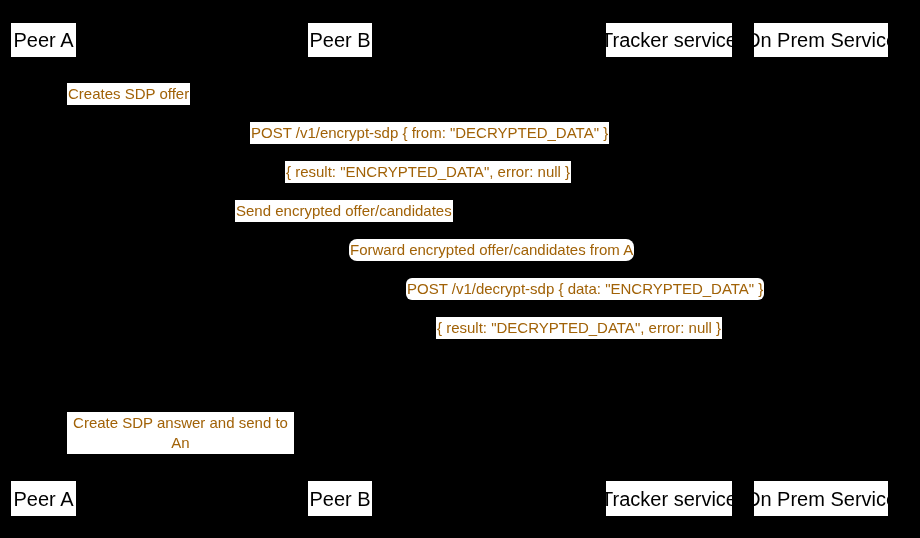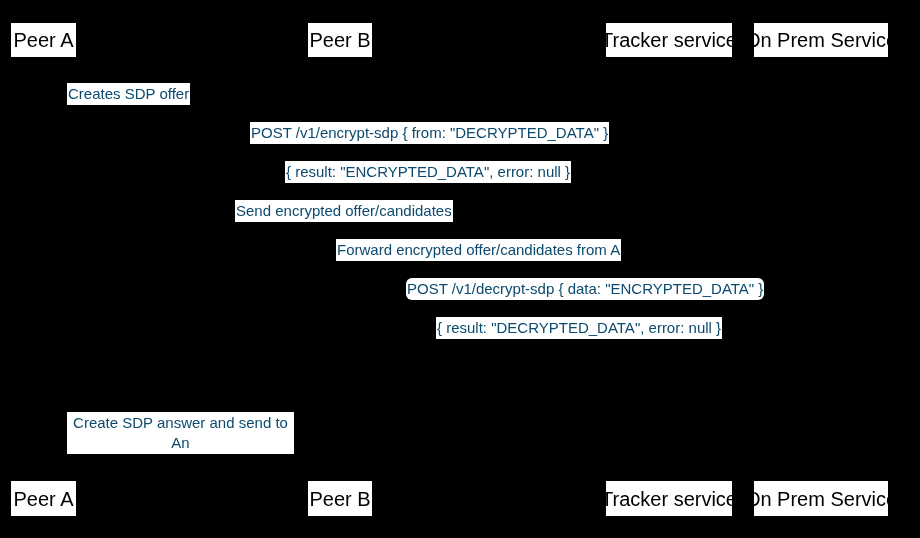--- a/index.html
+++ b/index.html
@@ -38,21 +38,21 @@
     display: flex;
     align-items: center;
     justify-content: center;
     font-size: 20px;
     line-height: 1.2;
     white-space: nowrap;
   }
   .msg-label {
     position: absolute;
     background: #ffffff;
-    color: #0c4a6e;
+    color: #a16207;
     font-size: 15px;
     line-height: 20px;
     white-space: nowrap;
     padding: 1px 1px 1px 1px;
     box-sizing: border-box;
   }
   .msg-label.two-line {
     white-space: normal;
     text-align: center;
     line-height: 20px;
@@ -92,21 +92,21 @@
   </div>
 
   <div class="msg-label" style="left:67px; top:83px;">Creates SDP offer</div>
 
   <div class="msg-label" style="left:250px; top:122px;">POST /v1/encrypt-sdp { from: "DECRYPTED_DATA" }</div>
 
   <div class="msg-label" style="left:285px; top:161px;">{ result: "ENCRYPTED_DATA", error: null }</div>
 
   <div class="msg-label" style="left:235px; top:200px;">Send encrypted offer/candidates</div>
 
-  <div class="msg-label" style="left:336px; top:239px;">Forward encrypted offer/candidates from A</div>
+  <div class="msg-label" style="left:349px; top:239px;border-radius:8px;">Forward encrypted offer/candidates from A</div>
 
   <div class="msg-label" style="left:406px; top:278px;border-radius:6px;">POST /v1/decrypt-sdp { data: "ENCRYPTED_DATA" }</div>
 
   <div class="msg-label" style="left:436px; top:317px;">{ result: "DECRYPTED_DATA", error: null }</div>
 
 
   <div class="msg-label two-line" style="left:67px; top:412px; width:227px;">
     <span>Create SDP answer and send to An</span>
     <br>
   </div>

